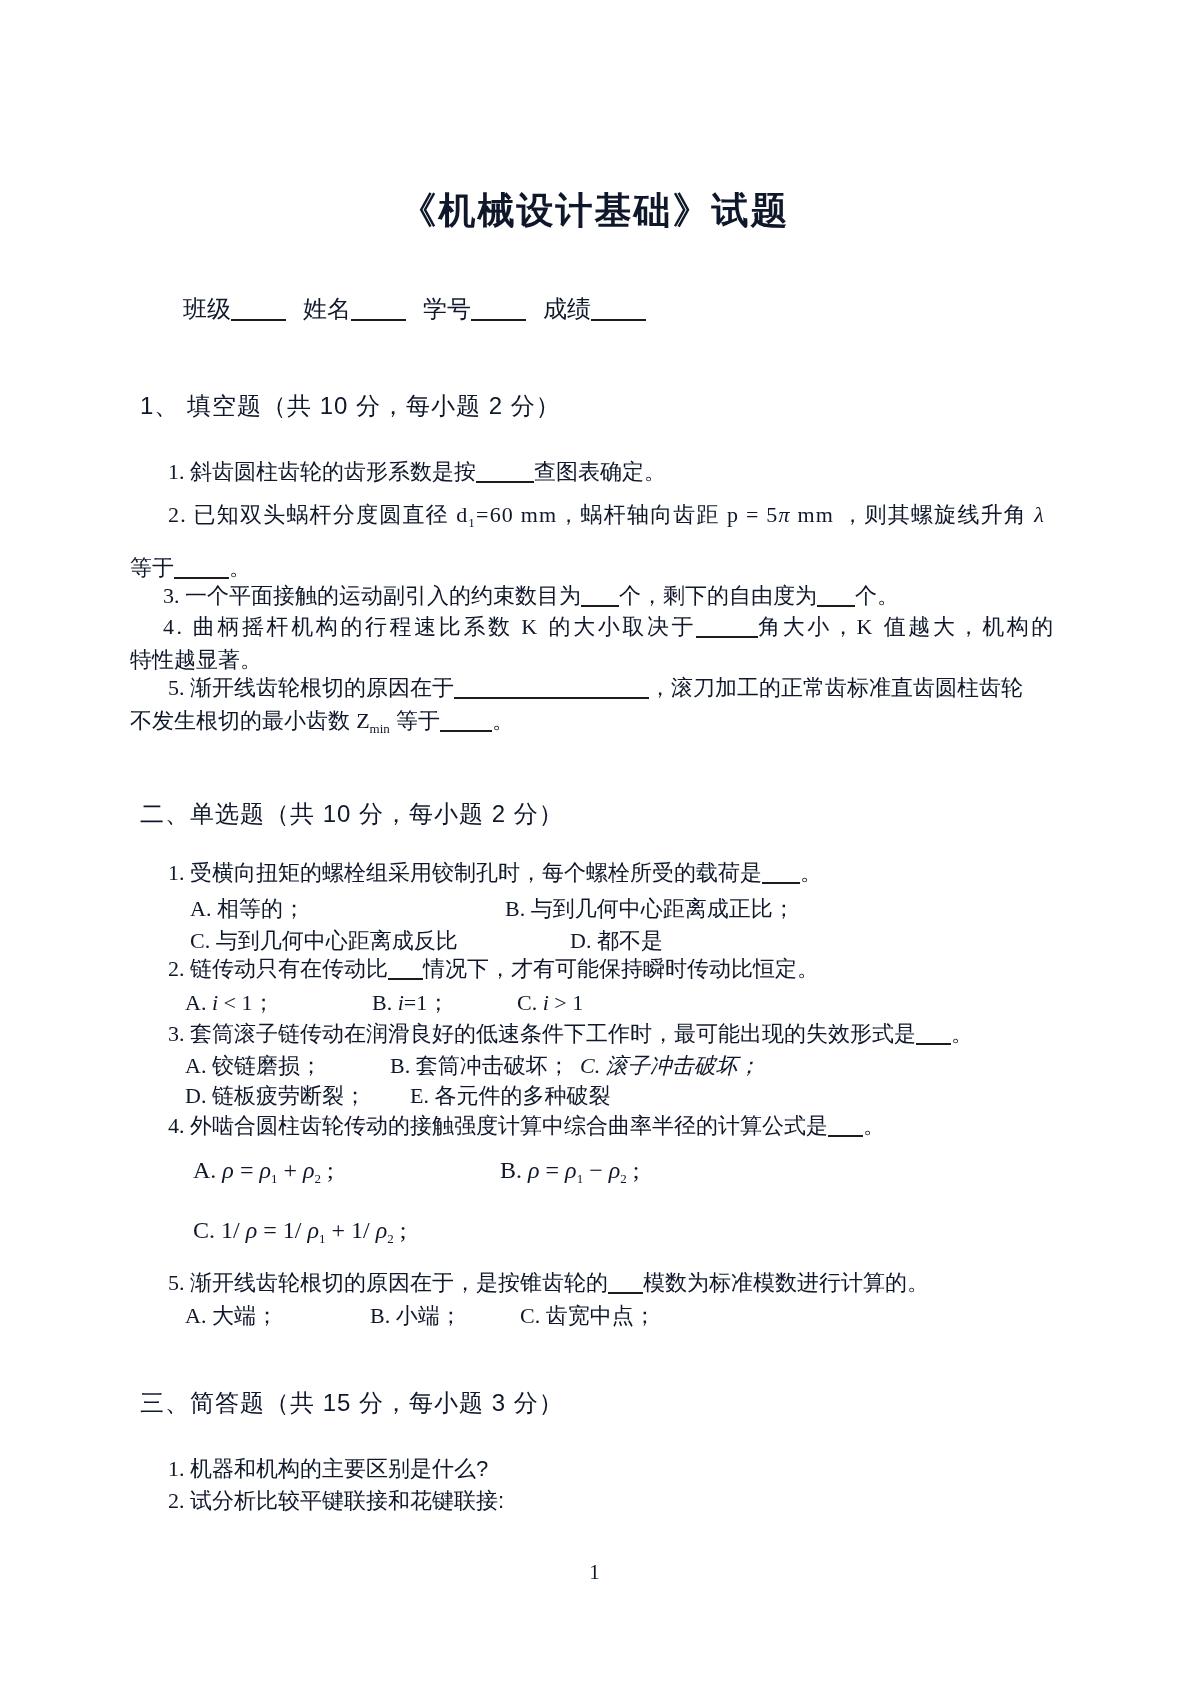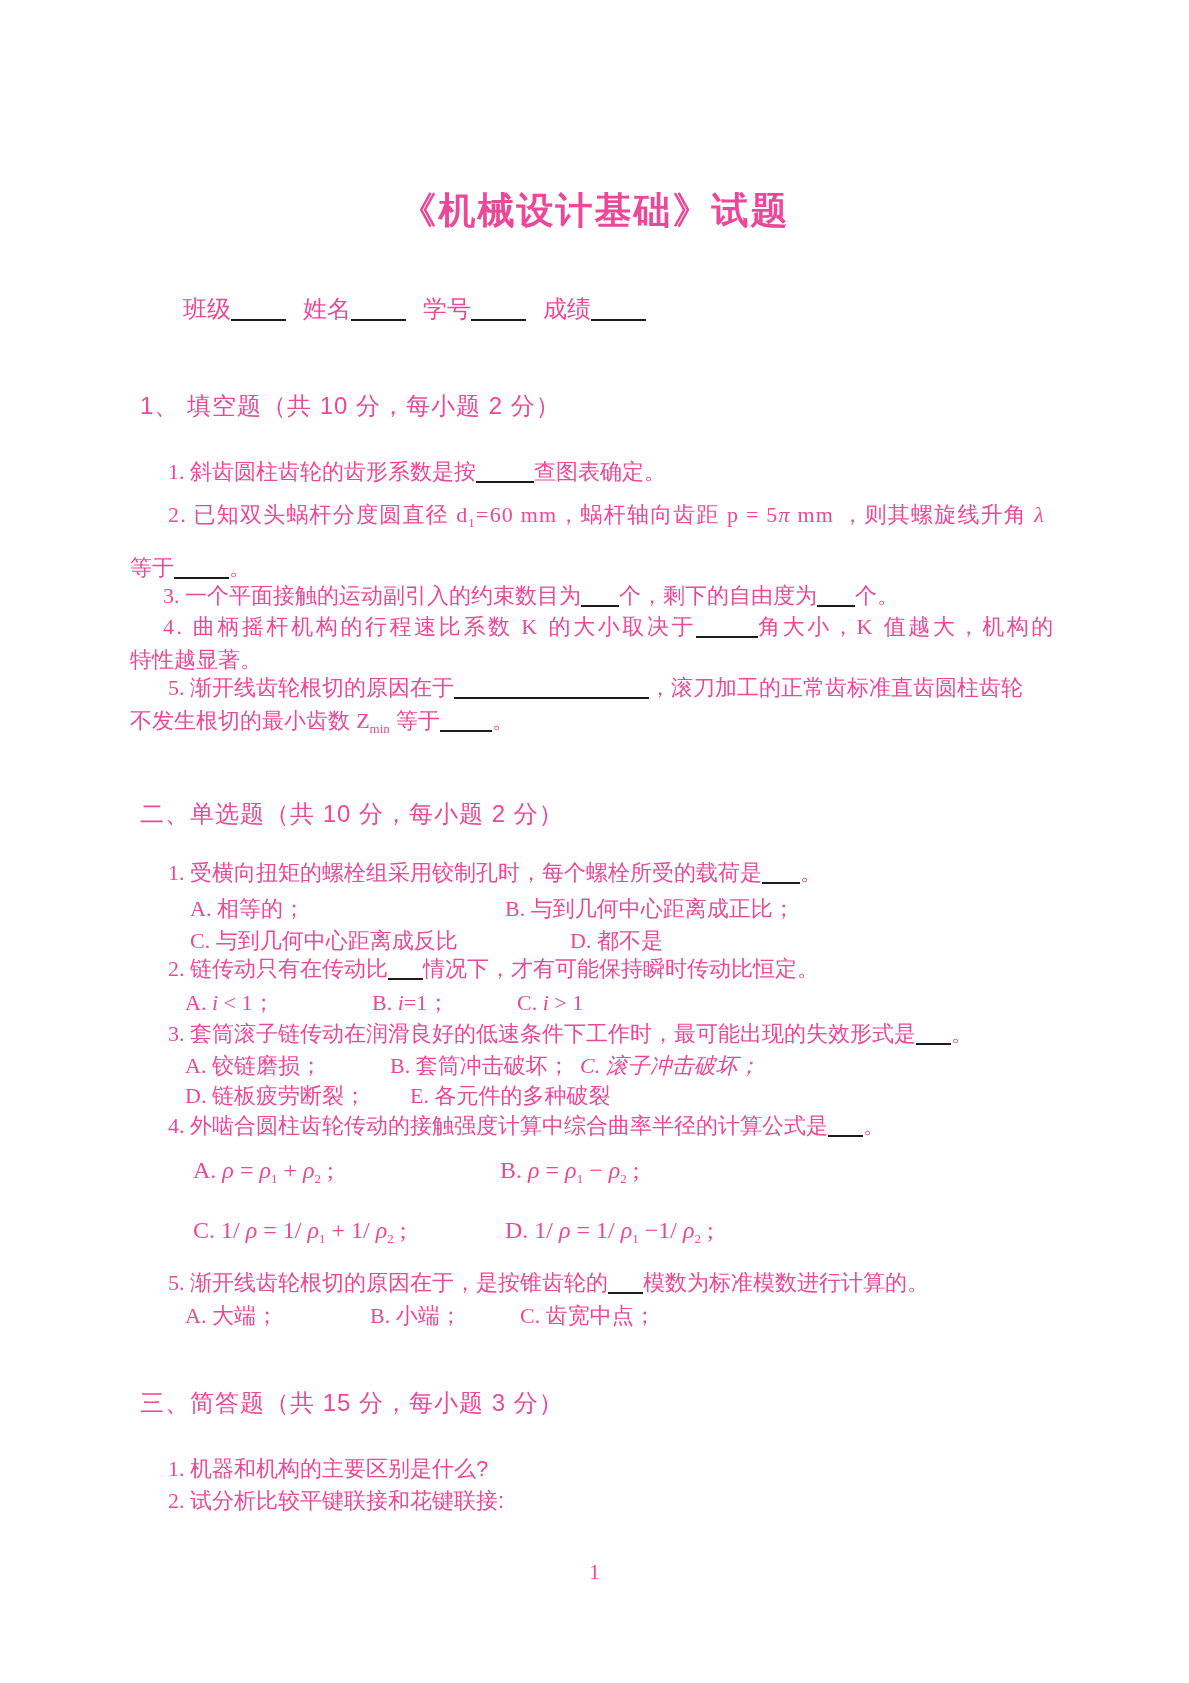--- a/index.html
+++ b/index.html
@@ -1,18 +1,18 @@
 <!DOCTYPE html>
 <html><head>
 <meta charset="utf-8">
 <style>
   html,body{margin:0;padding:0;background:#ffffff;}
   .page{
     position:relative;width:1189px;height:1683px;background:#ffffff;
-    color:#ec4899;font-family:"Liberation Sans",sans-serif;overflow:hidden;border-radius:18px;
+    color:#0f172a;font-family:"Liberation Sans",sans-serif;overflow:hidden;border-radius:18px;
   }
   .title{
     position:absolute;top:186px;left:0;width:100%;text-align:center;
     font-size:37px;font-weight:bold;letter-spacing:2px;
   }
   .info{position:absolute;top:293px;left:183px;font-size:24px;white-space:nowrap;}
   .info .group{margin-right:17px;}
   .line{position:absolute;font-size:22px;line-height:30px;white-space:nowrap;}
   .heading{font-size:24px;letter-spacing:1px;}
   .fm{font-size:24px;}
@@ -74,21 +74,20 @@
         <span class="opt" style="left: 185px;"><span class="rm">D. </span><span>链板疲劳断裂；</span></span>
         <span class="opt" style="left: 410px;"><span class="rm">E. </span><span>各元件的多种破裂</span></span>
       </div>
       <div class="line" style="top: 1111px; left: 168px;"><span class="rm">4. </span><span>外啮合圆柱齿轮传动的接触强度计算中综合曲率半径的计算公式是</span><span class="blank" style="width: 35px;"></span><span>。</span></div>
       <div class="line fm optrow" style="top: 1155px;">
         <span class="opt" style="left: 193px;"><span class="rm">A. </span><span class="it">ρ</span><span class="rm"> = </span><span class="it">ρ</span><span class="sub">1</span><span class="rm"> + </span><span class="it">ρ</span><span class="sub">2</span><span class="rm"> ;</span></span>
         <span class="opt" style="left: 500px;"><span class="rm">B. </span><span class="it">ρ</span><span class="rm"> = </span><span class="it">ρ</span><span class="sub">1</span><span class="rm"> − </span><span class="it">ρ</span><span class="sub">2</span><span class="rm"> ;</span></span>
       </div>
       <div class="line fm optrow" style="top: 1215px; padding-left: 45px;">
         <span class="opt" style="left: 193px;"><span class="rm">C. 1/ </span><span class="it">ρ</span><span class="rm"> = 1/ </span><span class="it">ρ</span><span class="sub">1</span><span class="rm"> + 1/ </span><span class="it">ρ</span><span class="sub">2</span><span class="rm"> ;</span></span>
-        <span class="opt" style="left: 505px;"><span class="rm">D. 1/ </span><span class="it">ρ</span><span class="rm"> = 1/ </span><span class="it">ρ</span><span class="sub">1</span><span class="rm"> −1/ </span><span class="it">ρ</span><span class="sub">2</span><span class="rm"> ;</span></span>
       </div>
       <div class="line" style="top: 1268px; left: 168px;"><span class="rm">5. </span><span>渐开线齿轮根切的原因在于，是按锥齿轮的</span><span class="blank" style="width: 35px;"></span><span>模数为标准模数进行计算的。</span></div>
       <div class="line optrow" style="top: 1301px;">
         <span class="opt" style="left: 185px;"><span class="rm">A. </span><span>大端；</span></span>
         <span class="opt" style="left: 370px;"><span class="rm">B. </span><span>小端；</span></span>
         <span class="opt" style="left: 520px;"><span class="rm">C. </span><span>齿宽中点；</span></span>
       </div>
       <div class="line heading" style="top: 1388px; left: 140px;">三、简答题（共 15 分，每小题 3 分）</div>
       <div class="line" style="top: 1454px; left: 168px;"><span class="rm">1. </span><span>机器和机构的主要区别是什么?</span></div>
       <div class="line" style="top: 1486px; left: 168px;"><span class="rm">2. </span><span>试分析比较平键联接和花键联接:</span></div>

